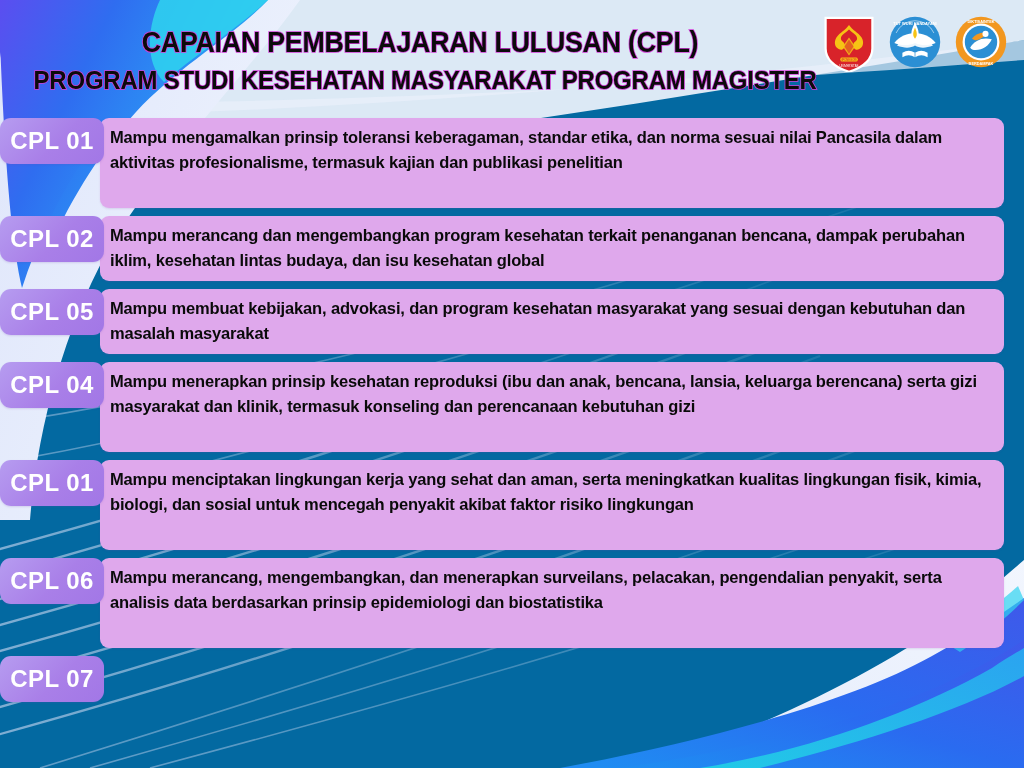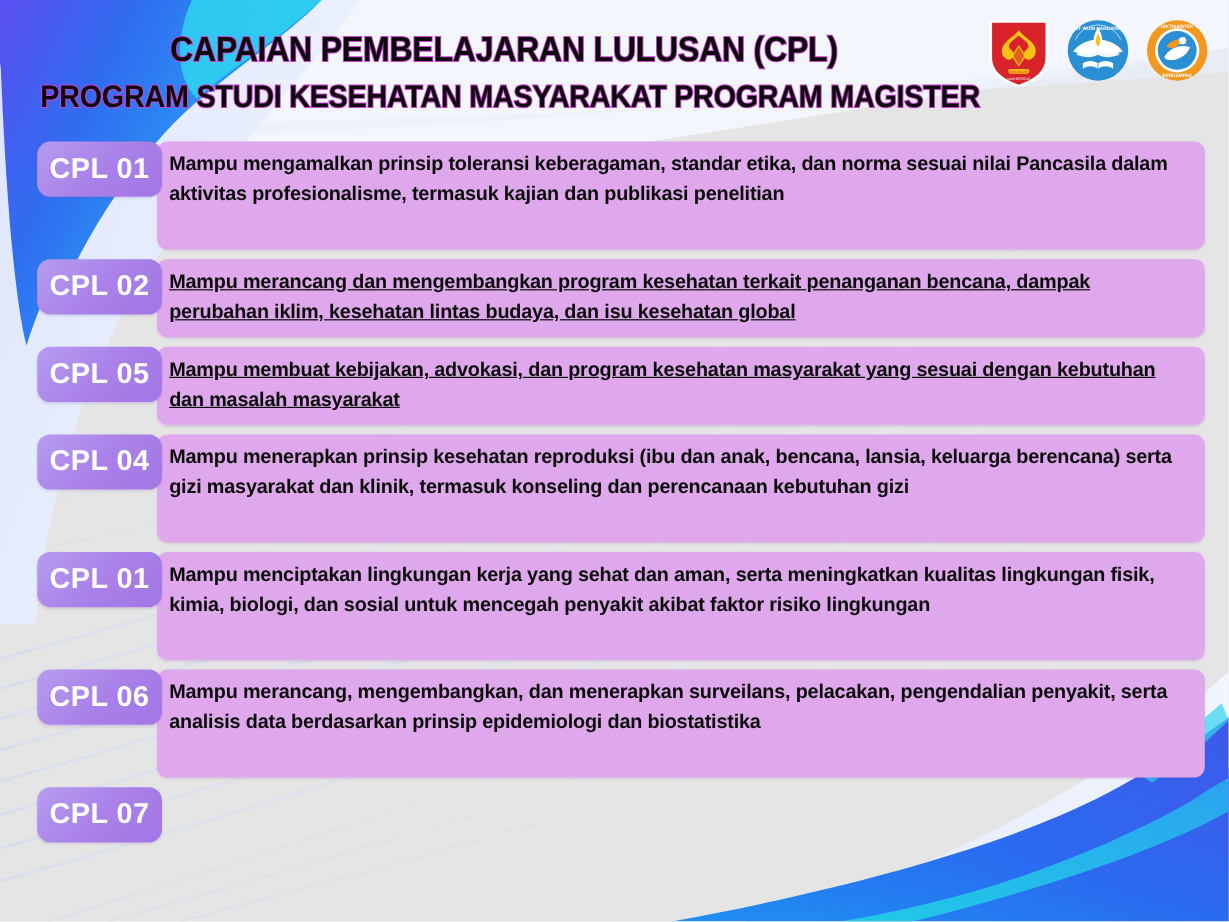--- a/index.html
+++ b/index.html
@@ -8,21 +8,21 @@
     background: #ffffff;
   }
   body {
     font-family: "Liberation Sans", sans-serif;
   }
   #slide {
     position: relative;
     width: 1024px;
     height: 768px;
     overflow: hidden;
-    background: #e5e5e5;
+    background: #0369a1;
   }
 
   
   .bg-layer {
     position: absolute;
     inset: 0;
     width: 1024px;
     height: 768px;
     pointer-events: none;
   }
@@ -86,21 +86,20 @@
     left: 0;
     top: 118px;
     width: 1024px;
     z-index: 4;
   }
   .cpl-row {
     position: relative;
     display: flex;
     align-items: flex-start;
     margin-bottom: 8px;
-    padding-left: 31px;
   }
   .cpl-tag {
     position: relative;
     z-index: 2;
     flex: 0 0 auto;
     width: 104px;
     height: 46px;
     border-radius: 11px;
     background: linear-gradient(135deg, #b69cf0 0%, #a97fe8 55%, #a277e6 100%);
     color: #ffffff;
@@ -121,21 +120,21 @@
     background: #dfa8ec;
     border-radius: 9px;
     color: #0a0a0a;
     font-size: 16.5px;
     font-weight: bold;
     line-height: 25px;
     padding: 7px 12px 8px 10px;
     letter-spacing: -0.15px;
     box-shadow: 0 1px 2px rgba(130, 70, 160, 0.16);
   }
-  .cpl-desc.lines2 { min-height: 50px; text-decoration: underline; }
+  .cpl-desc.lines2 { min-height: 50px; }
   .cpl-desc.lines3 { min-height: 75px; }
 </style>
 </head>
 <body>
 
 <div id="slide">
 
   <svg class="bg-layer" viewBox="0 0 1024 768" xmlns="http://www.w3.org/2000/svg">
     <defs>
       <linearGradient id="gTop" x1="0" y1="0" x2="1" y2="0.55">

